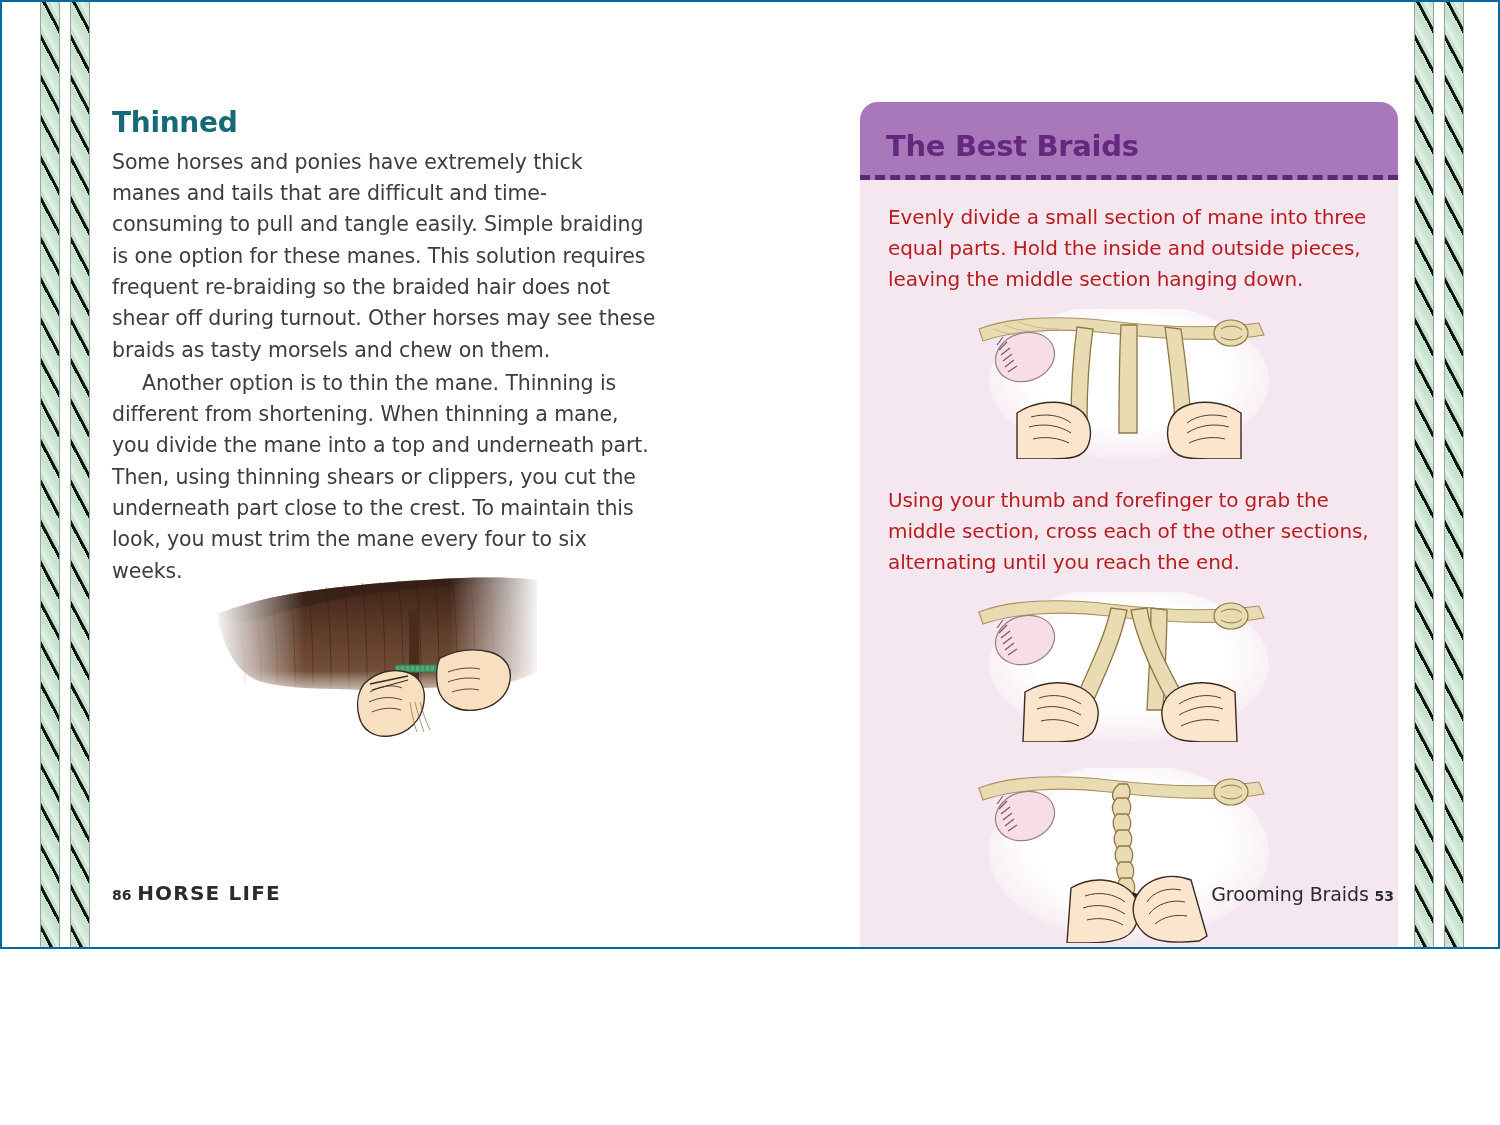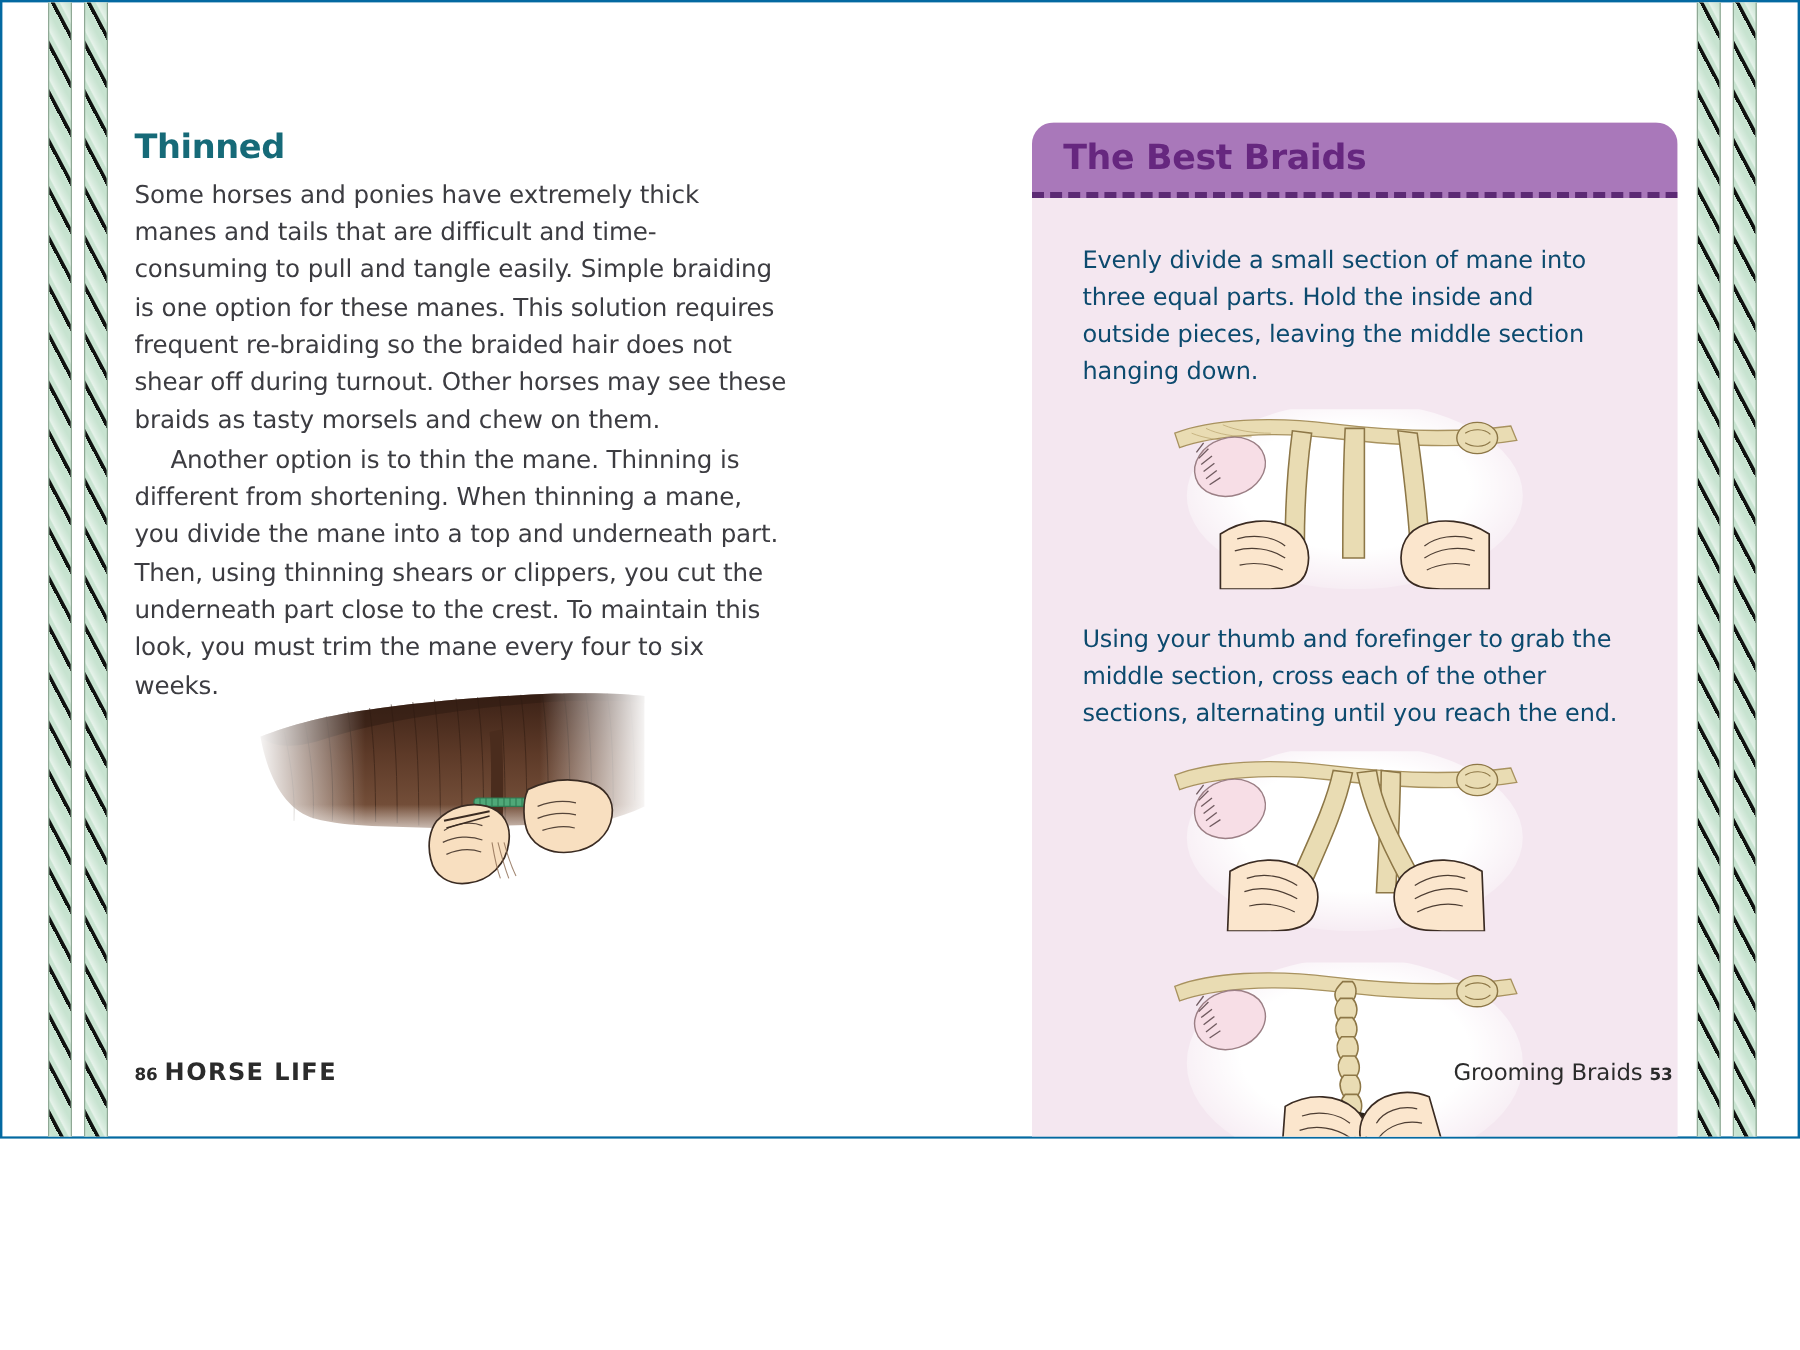--- a/index.html
+++ b/index.html
@@ -86,37 +86,37 @@
     position: absolute;
     left: 858px;
     top: 100px;
     width: 538px;
     border-radius: 18px;
     background: #f4e7f0;
     overflow: hidden;
   }
   .panel-header {
     background: #a978ba;
-    padding: 13px 26px 12px 26px;
+    padding: 28px 26px 12px 26px;
     border-bottom: 5px dashed #5c2a74;
   }
   .panel-title {
     color: #66277f;
     font-size: 29px;
     font-weight: bold;
     letter-spacing: -0.3px;
     margin: 0;
     line-height: 1.15;
   }
   .panel-body { padding: 20px 26px 26px 26px; }
   .step-text {
-    color: #0c4a6e;
+    color: #b91c1c;
     font-size: 20px;
     line-height: 31px;
-    margin: 16px;
+    margin: 2px;
     letter-spacing: -0.1px;
   }
   .step-figure {
     margin: 14px auto 26px auto;
     width: 340px;
     height: 150px;
   }
   .step-figure.tall { height: 175px; margin-bottom: 10px; }
 
   

